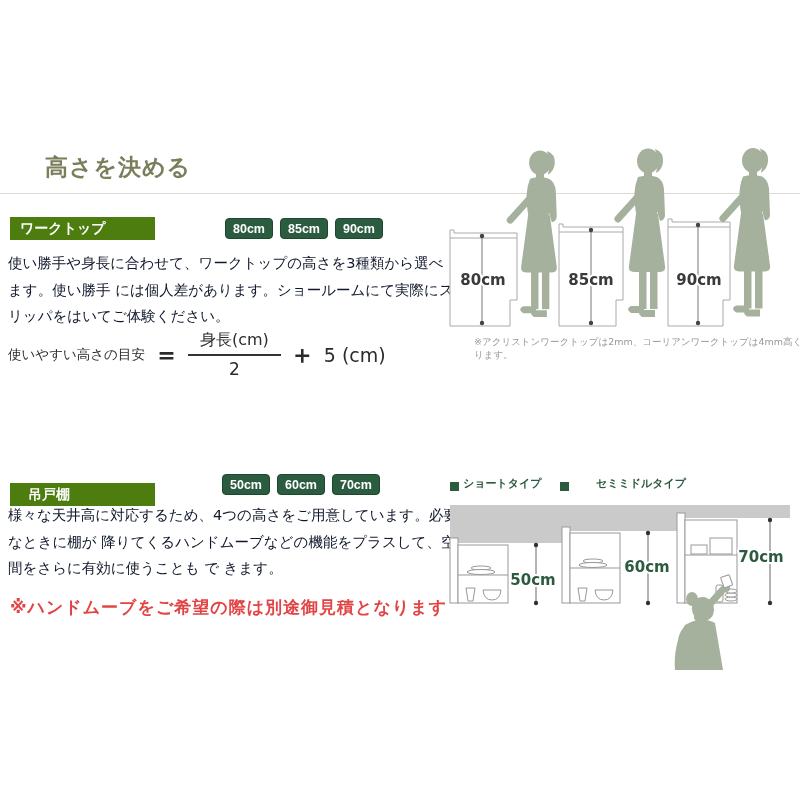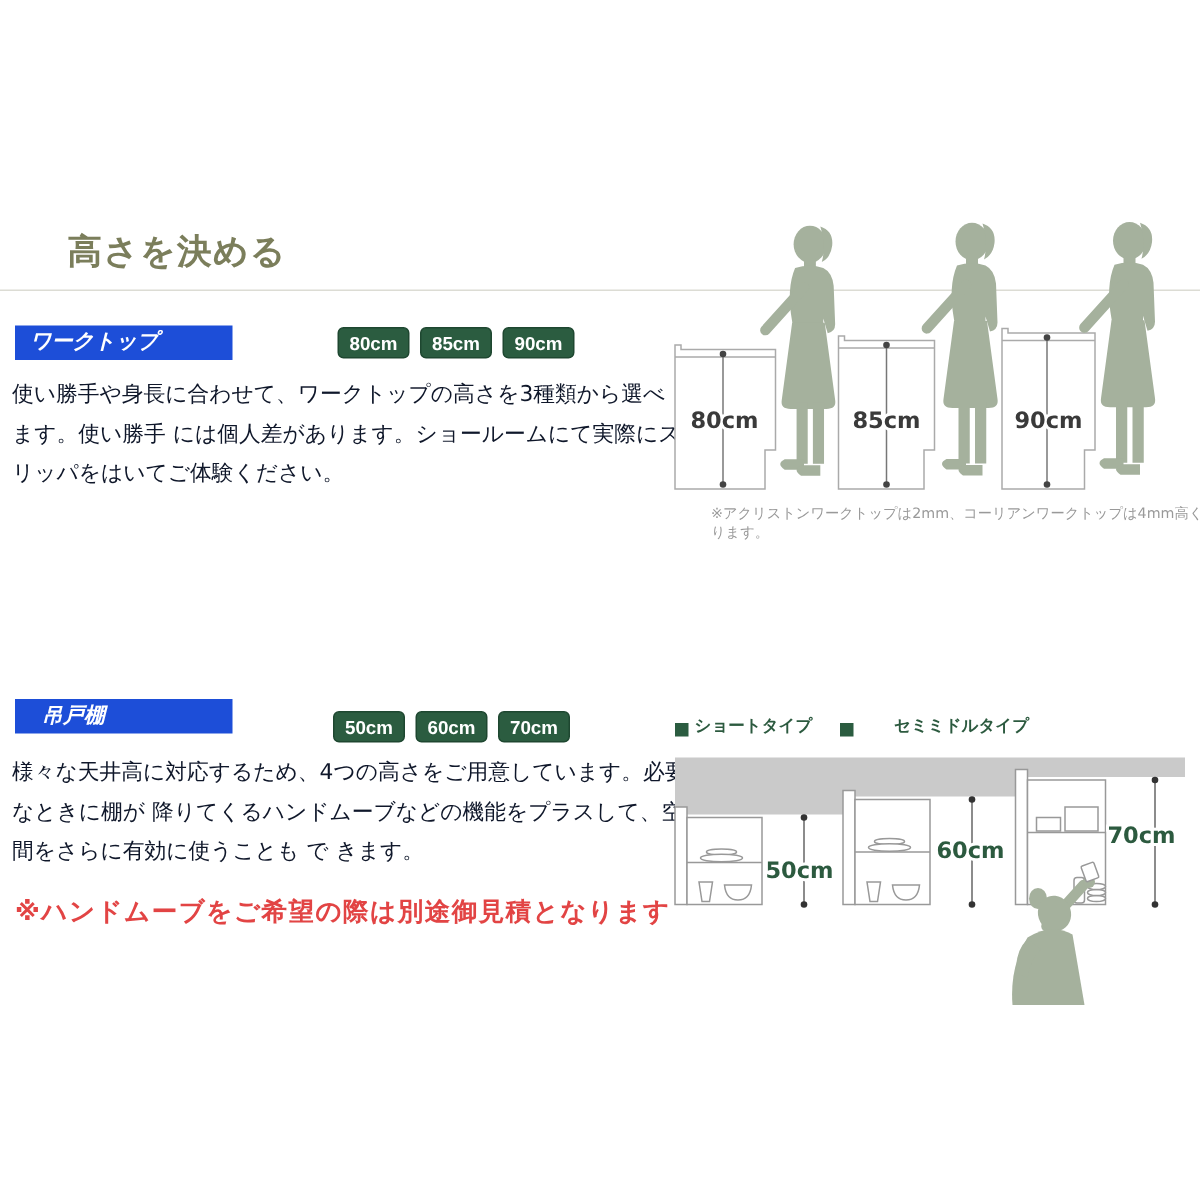--- a/index.html
+++ b/index.html
@@ -1,22 +1,22 @@
 <!DOCTYPE html>
 <html><head>
 <meta charset="utf-8">
 <style>
   html,body{margin:0;padding:0;}
   body{width:800px;height:800px;background:#fff;font-family:"DejaVu Sans",sans-serif;}
   #canvas{position:relative;width:800px;height:756px;overflow:hidden;background:#ffffff;}
   .abs{position:absolute;}
   .title{font-size:23px;font-weight:bold;color:#7b7e5b;letter-spacing:1px;}
   .divider{position:absolute;top:193px;left:0;width:800px;height:1px;background:#dcdcd4;}
-  .section-label{background:#1d4ed8;color:#ffffff;font-size:14px;font-weight:bold;
-    height:23px;line-height:23px;padding-left:10px;box-sizing:border-box;width:145px;font-style:italic;}
+  .section-label{background:#4d7c0f;color:#ffffff;font-size:14px;font-weight:bold;
+    height:23px;line-height:23px;padding-left:10px;box-sizing:border-box;width:145px;}
   .chips{display:flex;gap:7px;}
   .chip{background:#2b5c40;color:#ffffff;font-size:12.5px;font-weight:bold;height:21px;
     line-height:21px;padding:0 7px;border-radius:4px;border:1px solid #1e4730;cursor:pointer;}
   .para{font-size:14.5px;line-height:26.5px;color:#0f172a;}
   .formula{display:flex;align-items:center;color:#2b2b2b;}
   .formula-label{font-size:13.5px;}
   .eq,.plus{font-size:25px;margin:0 9px;font-weight:bold;}
   .frac{text-align:center;display:inline-block;}
   .frac .num{font-size:16px;border-bottom:2px solid #333;padding:0 12px 3px;}
   .frac .den{font-size:17px;padding-top:3px;}
@@ -41,20 +41,30 @@
   <div class="abs section-label" style="left:10px;top:217px;">ワークトップ</div>
 
   <div class="abs chips" style="left:225px;top:218px;">
     <button class="chip">80cm</button>
     <button class="chip">85cm</button>
     <button class="chip">90cm</button>
   </div>
 
   <div class="abs para" style="left:8px;top:250px;width:448px;">使い勝手や身長に合わせて、ワークトップの高さを3種類から選べます。使い勝手 には個人差があります。ショールームにて実際にスリッパをはいてご体験ください。</div>
 
+  <div class="abs formula" style="left:8px;top:330px;">
+    <span class="formula-label">使いやすい高さの目安</span>
+    <span class="eq">＝</span>
+    <span class="frac">
+      <div class="num">身長(cm)</div>
+      <div class="den">2</div>
+    </span>
+    <span class="plus">＋</span>
+    <span class="addend">5 (cm)</span>
+  </div>
 
   <svg class="abs" style="left:445px;top:142px;" width="350" height="210" viewBox="0 0 350 210">
     <defs>
       <symbol id="woman" viewBox="0 0 72 180">
         <g fill="#a5b19d">
           <ellipse cx="40" cy="15" rx="11" ry="12.5"></ellipse>
           <path d="M47,3 q9,3 8,13 q-1,8 -7,11 q3,-11 -1,-24 z"></path>
           <rect x="36" y="24" width="8" height="9"></rect>
           <path d="M30,31 q10,-3 19,0 q6,3 7,12 l1,26 q0,5 -5,6 l-3,-10 l0,8 l-20,0 l-1,-6 q-4,-22 2,-36 z"></path>
           <rect x="-8" y="38" width="46" height="7" rx="3.5" transform="rotate(-48 38 41)"></rect>
@@ -98,21 +108,21 @@
         <circle cx="253" cy="181" r="2.2"></circle>
     </g>
 
     <text class="dim-label" x="38" y="143" text-anchor="middle" fill="#3a3a3a">80cm</text>
     <text class="dim-label" x="146" y="143" text-anchor="middle" fill="#3a3a3a">85cm</text>
     <text class="dim-label" x="254" y="143" text-anchor="middle" fill="#3a3a3a">90cm</text>
   </svg>
 
   <div class="abs note" style="left:474px;top:336px;width:345px;">※アクリストンワークトップは2mm、コーリアンワークトップは4mm高くなります。</div>
 
-  <div class="abs section-label" style="left:10px;top:466px;padding-left:18px;">吊戸棚</div>
+  <div class="abs section-label" style="left:10px;top:483px;padding-left:18px;">吊戸棚</div>
 
   <div class="abs chips" style="left:222px;top:474px;">
     <button class="chip">50cm</button>
     <button class="chip">60cm</button>
     <button class="chip">70cm</button>
   </div>
 
   <div class="abs para" style="left:8px;top:502px;width:452px;">様々な天井高に対応するため、4つの高さをご用意しています。必要なときに棚が 降りてくるハンドムーブなどの機能をプラスして、空間をさらに有効に使うことも で きます。</div>
 
   <div class="abs warning" style="left:10px;top:596px;">※ハンドムーブをご希望の際は別途御見積となります</div>

